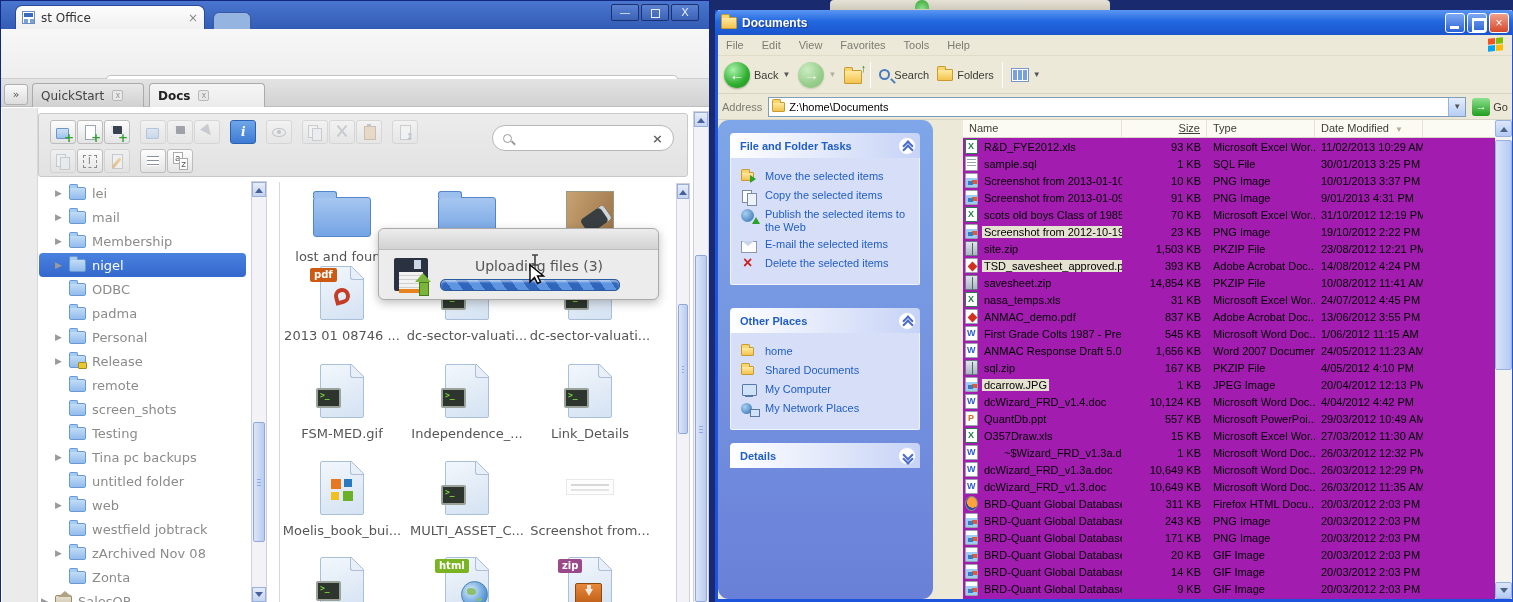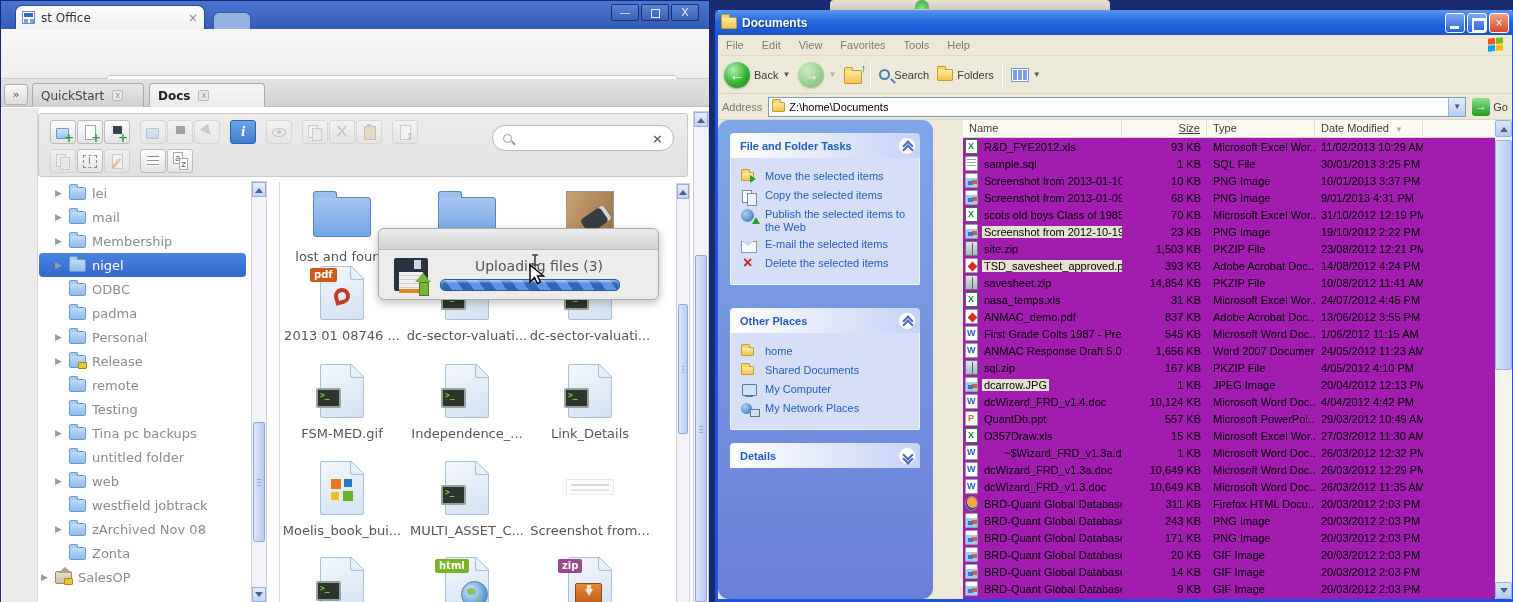--- a/index.html
+++ b/index.html
@@ -369,20 +369,25 @@
           <div data-interactable="false">Release</div>
         </div>
         <div class="t-item" data-interactable="true">
           <div class="tw" data-interactable="false"></div>
           <div class="tf" data-interactable="false"></div>
           <div data-interactable="false">remote</div>
         </div>
         <div class="t-item" data-interactable="true">
           <div class="tw" data-interactable="false"></div>
           <div class="tf" data-interactable="false"></div>
+          <div data-interactable="false">screen_shots</div>
+        </div>
+        <div class="t-item" data-interactable="true">
+          <div class="tw" data-interactable="false"></div>
+          <div class="tf" data-interactable="false"></div>
           <div data-interactable="false">Testing</div>
         </div>
         <div class="t-item" data-interactable="true">
           <div class="tw" data-interactable="true">▶</div>
           <div class="tf" data-interactable="false"></div>
           <div data-interactable="false">Tina pc backups</div>
         </div>
         <div class="t-item" data-interactable="true">
           <div class="tw" data-interactable="false"></div>
           <div class="tf" data-interactable="false"></div>
@@ -747,21 +752,21 @@
             </div>
             <div class="fc size" data-interactable="false" style="width: 85px;">10 KB</div>
             <div class="fc" data-interactable="false" style="width: 108px;">PNG Image</div>
             <div class="fc" data-interactable="false" style="width: 108px;">10/01/2013 3:37 PM</div>
           </div>
           <div class="fr" data-interactable="true">
             <div class="fc name" data-interactable="false" style="width: 159px;">
               <div class="fi img" data-interactable="false"></div>
               <span class="nm" data-interactable="false">Screenshot from 2013-01-09 ...</span>
             </div>
-            <div class="fc size" data-interactable="false" style="width: 85px;">68 KB</div>
+            <div class="fc size" data-interactable="false" style="width: 85px;">91 KB</div>
             <div class="fc" data-interactable="false" style="width: 108px;">PNG Image</div>
             <div class="fc" data-interactable="false" style="width: 108px;">9/01/2013 4:31 PM</div>
           </div>
           <div class="fr" data-interactable="true">
             <div class="fc name" data-interactable="false" style="width: 159px;">
               <div class="fi x" data-interactable="false"></div>
               <span class="nm" data-interactable="false">scots old boys Class of 1985.xls</span>
             </div>
             <div class="fc size" data-interactable="false" style="width: 85px;">70 KB</div>
             <div class="fc" data-interactable="false" style="width: 108px;">Microsoft Excel Wor...</div>

